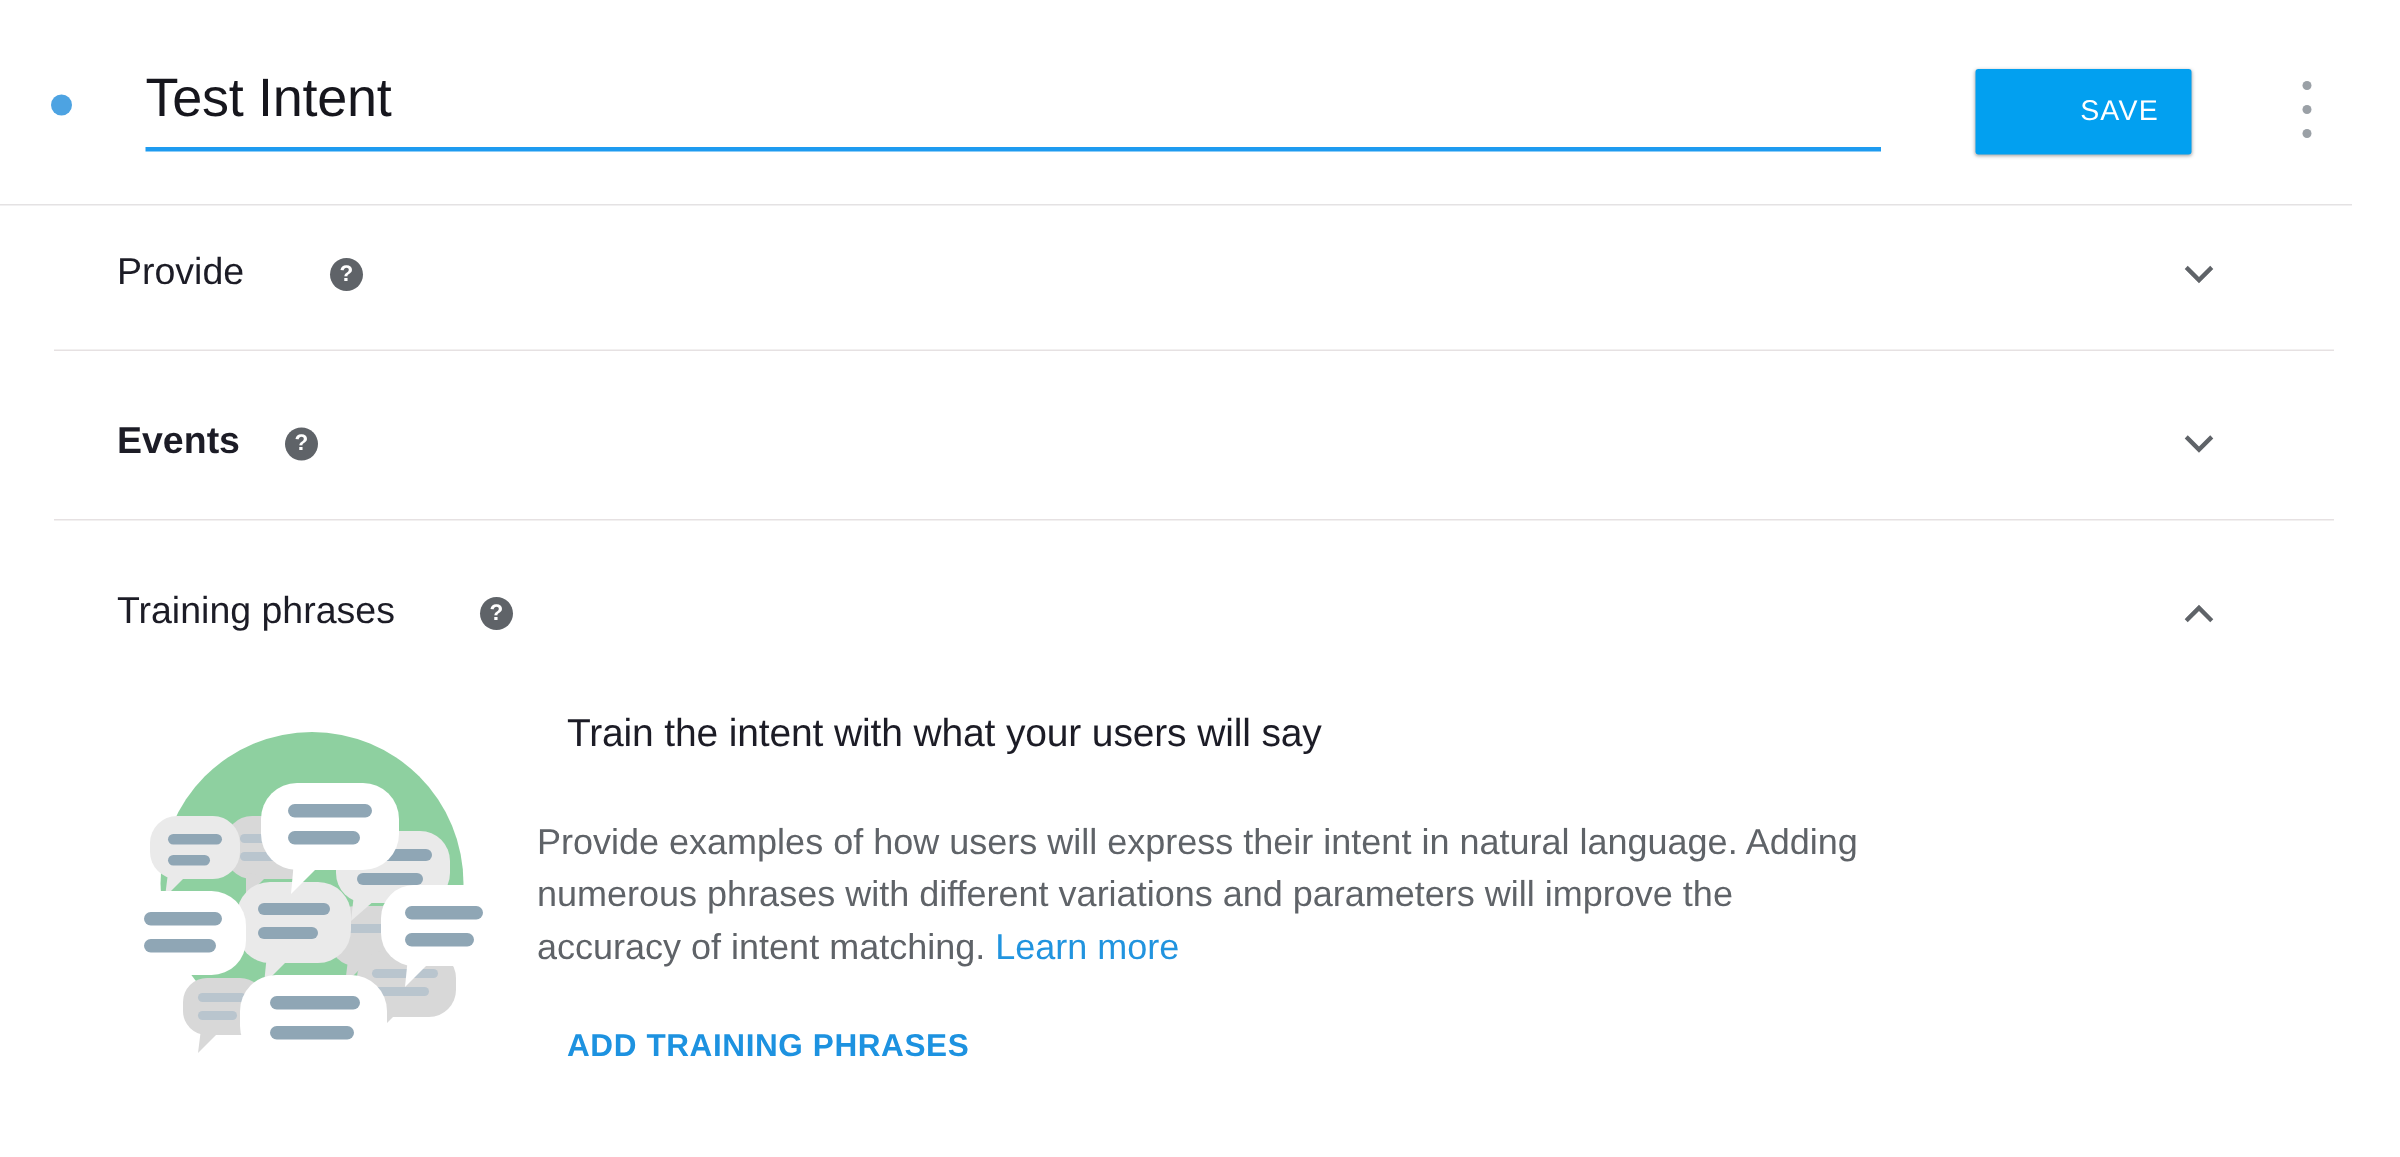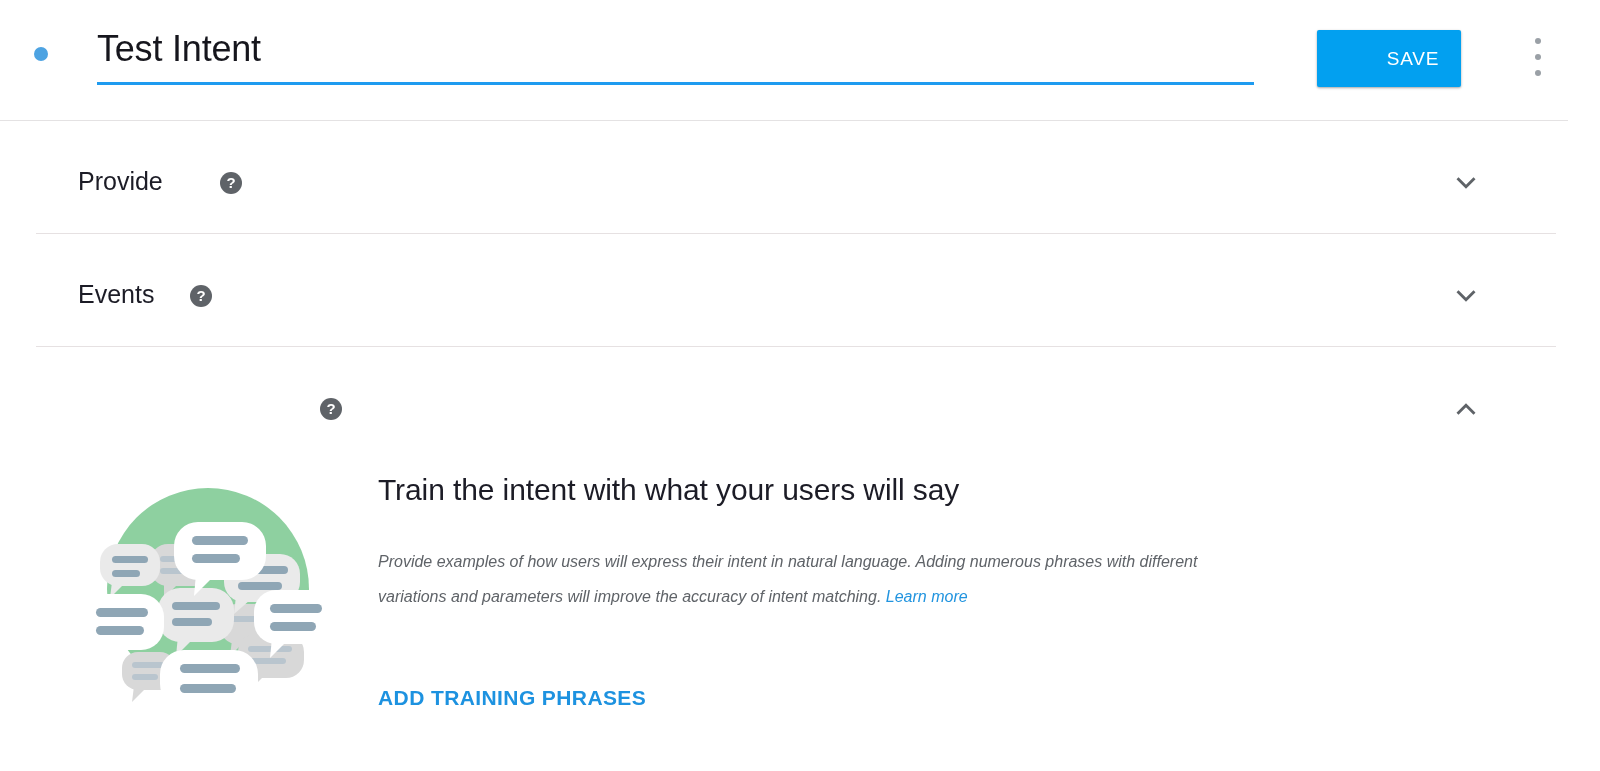--- a/index.html
+++ b/index.html
@@ -15,21 +15,21 @@
   .page {
     position: relative;
     width: 1600px;
     height: 771px;
     background: #ffffff;
   }
 
   
   .header {
     position: absolute;
-    left: 0; top: 0;
+    left: 0; top: 16px;
     width: 1600px;
     height: 121px;
     background: #ffffff;
   }
 
   .header-divider {
     position: absolute;
     left: 0; top: 120px;
     width: 1568px;
     height: 1px;
@@ -164,21 +164,21 @@
   }
 
   
   #sec-contexts { top: 121px; }
   #sec-contexts .section-title { top: 46px; }
   #sec-contexts .help-icon     { left: 220px; top: 51px; }
   #sec-contexts .chevron       { top: 44px; }
 
   
   #sec-events { top: 234px; }
-  #sec-events .section-title { top: 46px; }
+  #sec-events .section-title { top: 46px; font-weight: bold; }
   #sec-events .help-icon     { left: 190px; top: 51px; }
   #sec-events .chevron       { top: 44px; }
 
   
   #sec-training { top: 347px; }
   #sec-training .section-title { top: 46px; }
   #sec-training .help-icon     { left: 320px; top: 51px; }
   #sec-training .chevron       { top: 44px; }
 
   
@@ -192,36 +192,35 @@
   .illustration {
     position: absolute;
     left: 72px; top: 10px;
     width: 272px; height: 250px;
   }
   .illustration svg { display: block; }
 
   .empty-heading {
     position: absolute;
     left: 378px; top: 19px;
-    font-size: 30px;
+    font-size: 26px;
     font-weight: 400;
     color: #1c1c26;
     letter-spacing: -0.1px;
     white-space: nowrap;
   }
 
   .empty-body {
     position: absolute;
-    left: 378px; top: 90px;
+    left: 358px; top: 90px;
     width: 890px;
-    font-size: 16px;
+    font-size: 24px;
     line-height: 35px;
     color: #5f6368;
     font-weight: 400;
-    font-style: italic;
   }
 
   .learn-more {
     color: #2194df;
     text-decoration: none;
     cursor: pointer;
   }
 
   .add-phrases-button {
     position: absolute;
@@ -284,20 +283,21 @@
         <svg width="36" height="36" viewBox="0 0 24 24">
           <path d="M7 9.5 L12 14.5 L17 9.5" fill="none" stroke="#5f6368" stroke-width="1.9" stroke-linecap="square" stroke-linejoin="miter"></path>
         </svg>
       </span>
     </div>
     <div class="section-divider" style="top:112px;"></div>
   </div>
 
   <div class="section" id="sec-training">
     <div class="section-header">
+      <span class="section-title">Training phrases</span>
       <span class="help-icon">?</span>
       <span class="chevron">
         <svg width="36" height="36" viewBox="0 0 24 24">
           <path d="M7 14.5 L12 9.5 L17 14.5" fill="none" stroke="#5f6368" stroke-width="1.9" stroke-linecap="square" stroke-linejoin="miter"></path>
         </svg>
       </span>
     </div>
   </div>
 
   <div class="empty-state">

